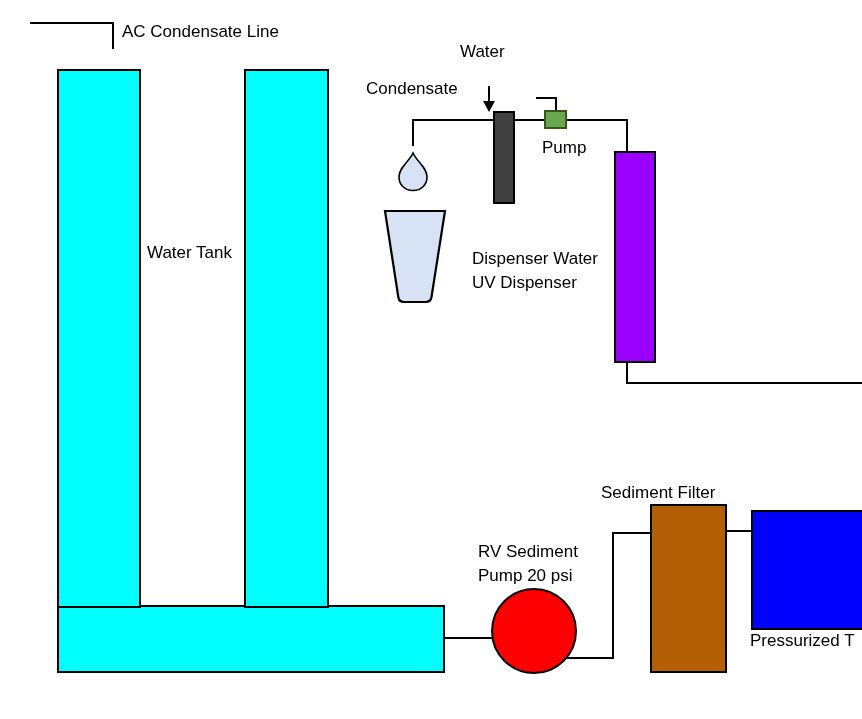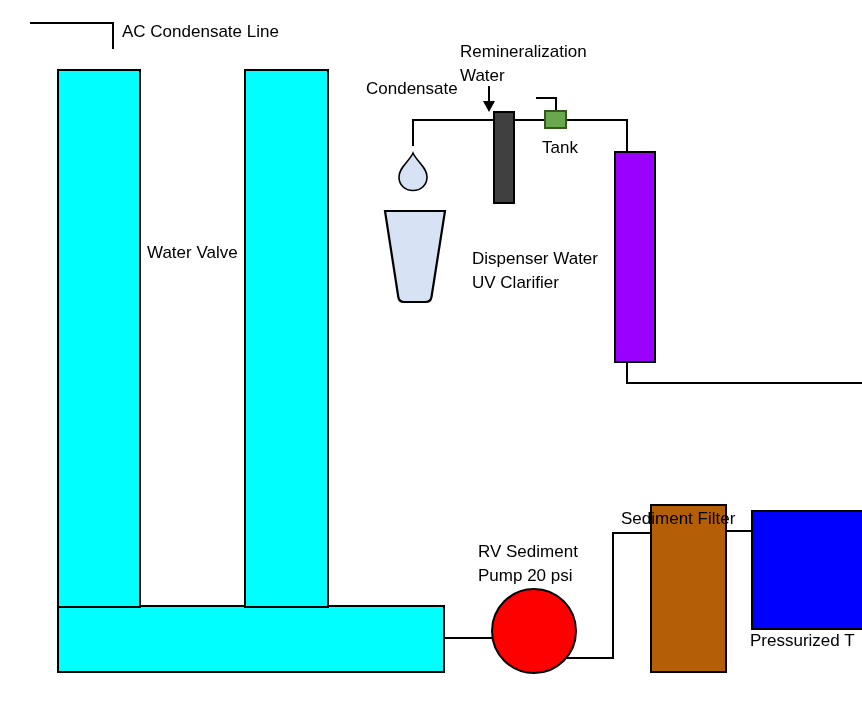--- a/index.html
+++ b/index.html
@@ -62,38 +62,37 @@
 
     <rect x="651" y="505" width="75" height="167" stroke="#000000" stroke-width="2" fill="#B45F06"></rect>
 
     <line x1="726" y1="531" x2="752" y2="531" stroke-width="2" stroke="#000000"></line>
 
     <rect x="752" y="511" width="120" height="118" stroke="#000000" stroke-width="2" fill="#0000FF"></rect>
   </svg>
 
   <div class="label" style="left:122px; top:20px;">AC Condensate Line</div>
 
-  <div class="label" style="left:147px; top:241px;">Water Valve</div>
+  <div class="label" style="left:147px; top:241px;">Water Tank</div>
 
   <div class="label" style="left:366px; top:77px;">Condensate</div>
 
   <div class="label" style="left:460px; top:40px;">
-    <div>Remineralization</div>
     <div>Water</div>
   </div>
 
-  <div class="label" style="left:542px; top:136px;">Tank</div>
+  <div class="label" style="left:542px; top:136px;">Pump</div>
 
   <div class="label" style="left:472px; top:247px;">
     <div>Dispenser Water</div>
-    <div>UV Clarifier</div>
+    <div>UV Dispenser</div>
   </div>
 
   <div class="label" style="left:478px; top:540px;">
     <div>RV Sediment</div>
     <div>Pump 20 psi</div>
   </div>
 
-  <div class="label" style="left:621px; top:481px;margin-top:26px;">Sediment Filter</div>
+  <div class="label" style="left:601px; top:481px;">Sediment Filter</div>
 
   <div class="label" style="left:750px; top:629px;">Pressurized T</div>
 
 </div>
 
 </body></html>

